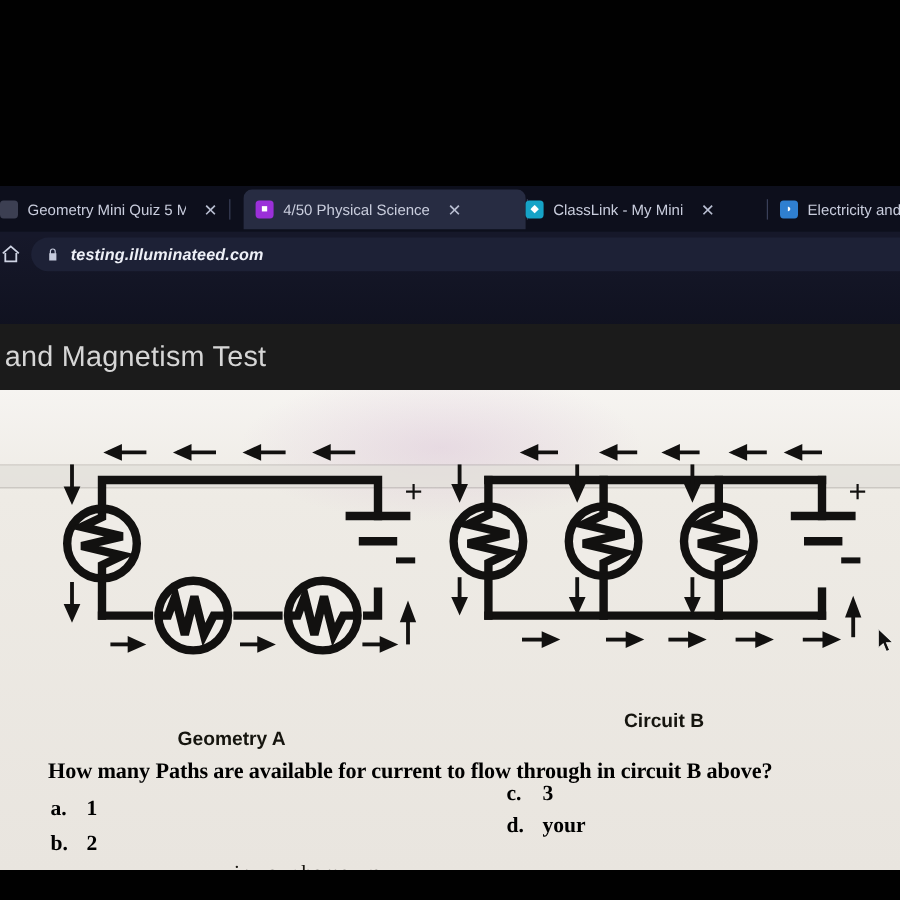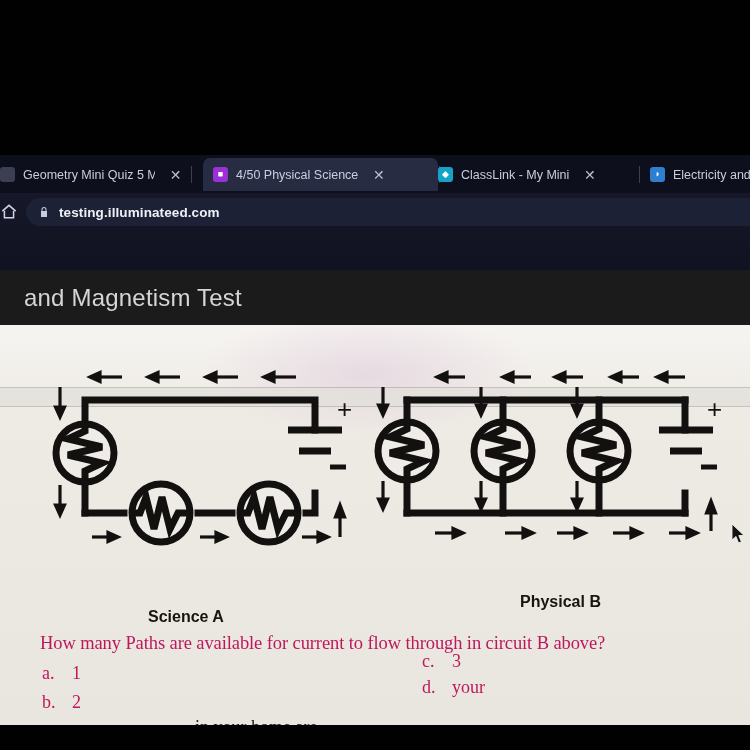--- a/index.html
+++ b/index.html
@@ -68,36 +68,36 @@
     position: absolute; left: -2px; top: 9px; width: 22px; height: 20px;
     color: #cfd4e4;
   }
   .omnibox {
     position: absolute; left: 26px; top: 5px; width: 760px; height: 28px;
     background: #1d2136; border-radius: 14px;
     display: flex; align-items: center; padding: 0 12px;
     font-size: 13.5px; white-space: nowrap; overflow: hidden;
   }
   .lock-icon { flex: none; width: 12px; height: 14px; margin-right: 9px; color: #c6cbdd; }
-  .url-host { color: #eef0f7; font-weight: bold; letter-spacing: .1px; }
+  .url-host { color: #eef0f7; font-weight: bold; letter-spacing: .1px; font-style: italic; }
   .url-path { color: #848da8; letter-spacing: .1px; }
 
   
   .bookmarks {
     position: absolute; left: 0; top: 76px; width: 750px; height: 39px;
   }
 
   
   .page-header {
     position: absolute; left: 0; top: 270px; width: 750px; height: 55px;
     background: #1b1b1b;
     display: flex; align-items: center;
   }
   .page-title {
-    color: #d6d6d6; font-size: 24px; padding-left: 24px; letter-spacing: .2px;
+    color: #d6d6d6; font-size: 24px; padding-left: 4px; letter-spacing: .2px;
   }
 
   
   .paper {
     position: absolute; left: 0; top: 325px; width: 750px; height: 400px;
     background: #eeebe6;
     overflow: hidden;
   }
   .paper::before {
     content: ""; position: absolute; inset: 0;
@@ -120,21 +120,22 @@
 
   svg.circuit { position: absolute; overflow: visible; }
 
   .caption {
     position: absolute; font-family: "Liberation Sans", sans-serif;
     font-weight: bold; font-size: 16px; color: #16150f;
   }
 
   .qtext {
     position: absolute; font-family: "Liberation Serif", serif;
-    color: #be185d;
+    color: #000000;
+    font-weight: bold;
   }
   .question-stem { font-size: 18.5px; letter-spacing: -.1px; }
   .choice { font-size: 18px; display: flex; }
   .choice .letter { width: 30px; }
 
   .cutoff-line {
     position: absolute; font-family: "Liberation Serif", serif;
     font-size: 18px; color: #1a1812; white-space: nowrap;
   }
 
@@ -403,22 +404,22 @@
             <polygon points="28,0 18,-4.5 18,4.5"></polygon>
           </g>
 
         <g transform="translate(326,118)">
             <line x1="0" y1="0" x2="0" y2="28"></line>
             <polygon points="0,-2 -4.5,10 4.5,10"></polygon>
           </g>
       </g>
     </svg>
 
-    <div class="caption" style="left:148px; top:283px;">Science A</div>
-    <div class="caption" style="left:520px; top:268px;">Physical B</div>
+    <div class="caption" style="left:148px; top:283px;">Geometry A</div>
+    <div class="caption" style="left:520px; top:268px;">Circuit B</div>
 
     <div class="qtext question-stem" style="left:40px; top:308px;">How many Paths are available for current to flow through in circuit B above?</div>
 
     <div class="qtext choice" style="left:42px; top:338px;">
       <span class="letter">a.</span>
       <span>1</span>
     </div>
     <div class="qtext choice" style="left:42px; top:367px;">
       <span class="letter">b.</span>
       <span>2</span>

